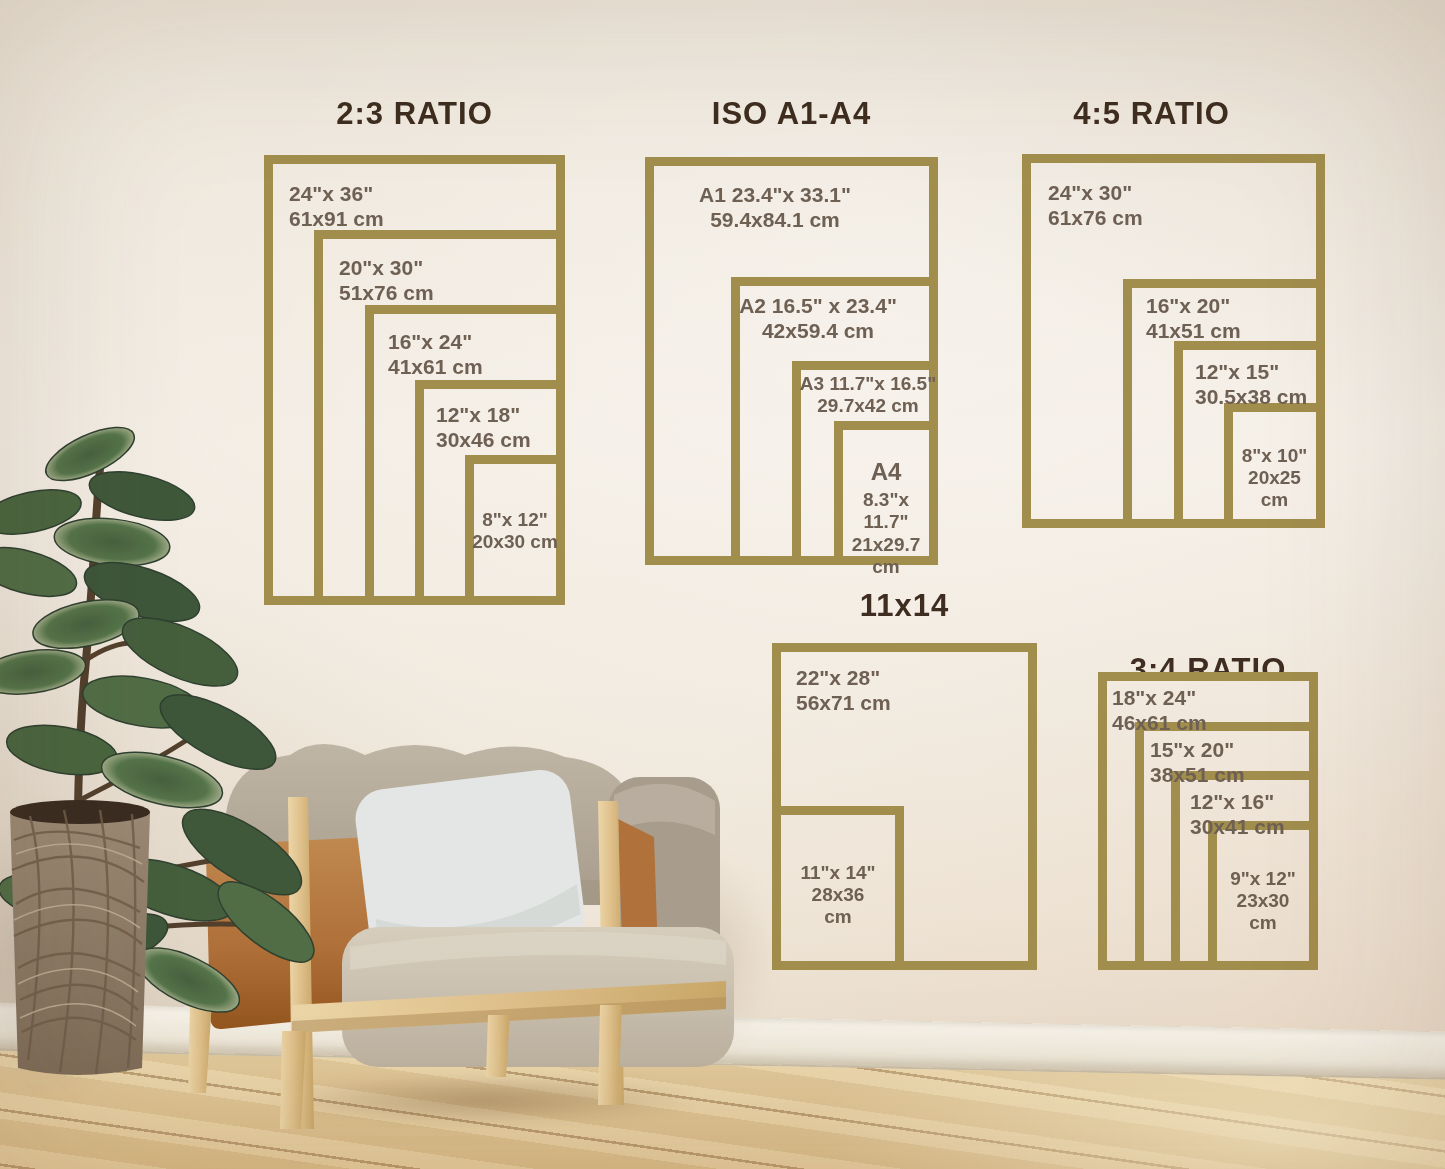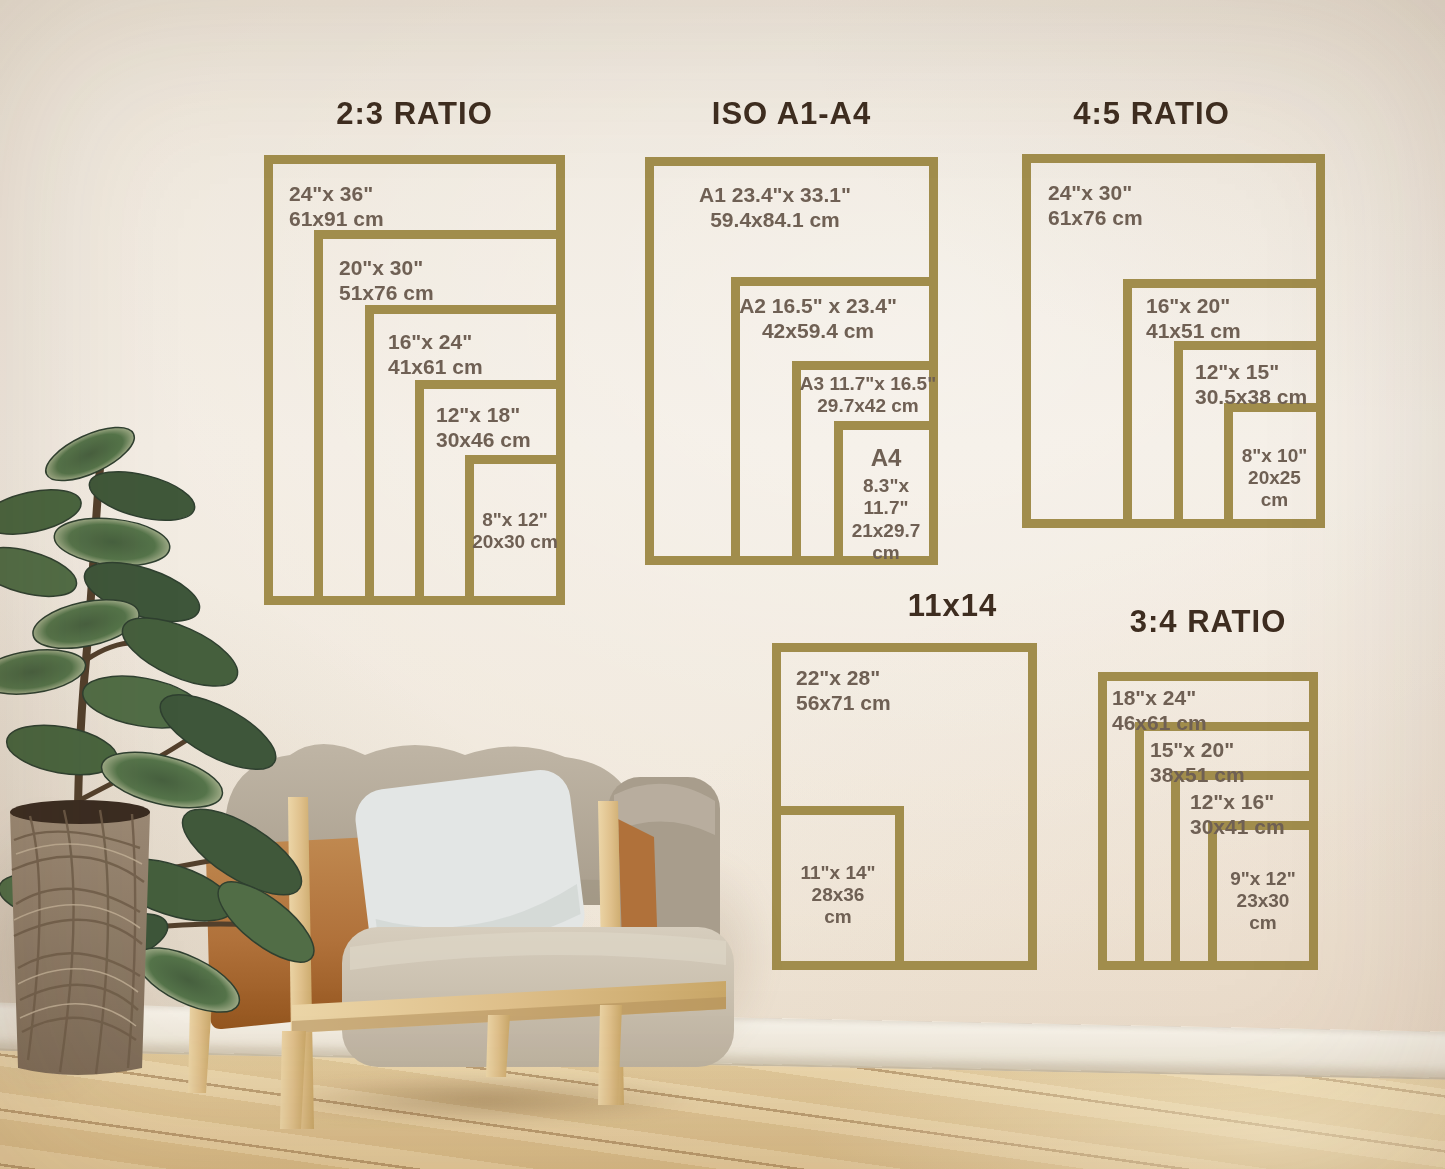--- a/index.html
+++ b/index.html
@@ -93,21 +93,21 @@
         <span>59.4x84.1 cm</span>
     </div>
     <div class="label ctr" style="left:718px;top:294px;width:200px">
       <span>A2 16.5" x 23.4"</span>
         <span>42x59.4 cm</span>
     </div>
     <div class="label ctr sm" style="left:778px;top:373px;width:180px">
       <span>A3 11.7"x 16.5"</span>
         <span>29.7x42 cm</span>
     </div>
-    <div class="label ctr sm a4" style="left:838px;top:444px;width:96px">
+    <div class="label ctr sm a4" style="left:838px;top:458px;width:96px">
       <span>A4</span>
         <span>8.3"x 11.7"</span>
       <span>21x29.7</span>
         <span>cm</span>
     </div>
   </div>
 
   <div>
     <div class="gtitle" style="left:1000px;top:96px;width:303px">4:5 RATIO</div>
     <div class="sbox" style="left:1022px;top:154px;width:303px;height:374px"></div>
@@ -127,36 +127,36 @@
         <span>30.5x38 cm</span>
     </div>
     <div class="label ctr sm" style="left:1226px;top:445px;width:97px">
       <span>8"x 10"</span>
         <span>20x25</span>
         <span>cm</span>
     </div>
   </div>
 
   <div>
-    <div class="gtitle" style="left:820px;top:588px;width:265px">11x14</div>
+    <div class="gtitle" style="left:772px;top:588px;width:265px">11x14</div>
     <div class="sbox" style="left:772px;top:643px;width:265px;height:327px"></div>
     <div class="sbox" style="left:772px;top:806px;width:132px;height:164px"></div>
     <div class="label" style="left:796px;top:666px">
       <span>22"x 28"</span>
         <span>56x71 cm</span>
     </div>
     <div class="label ctr sm" style="left:774px;top:862px;width:128px">
       <span>11"x 14"</span>
         <span>28x36</span>
         <span>cm</span>
     </div>
   </div>
 
   <div>
-    <div class="gtitle" style="left:1098px;top:604px;width:220px">3:4 RATIO</div>
+    <div class="gtitle" style="left:1098px;top:652px;width:220px">3:4 RATIO</div>
     <div class="sbox" style="left:1098px;top:672px;width:220px;height:298px"></div>
     <div class="sbox" style="left:1135px;top:722px;width:183px;height:248px"></div>
     <div class="sbox" style="left:1171px;top:771px;width:147px;height:199px"></div>
     <div class="sbox" style="left:1208px;top:821px;width:110px;height:149px"></div>
     <div class="label" style="left:1112px;top:686px">
       <span>18"x 24"</span>
         <span>46x61 cm</span>
     </div>
     <div class="label" style="left:1150px;top:738px">
       <span>15"x 20"</span>

